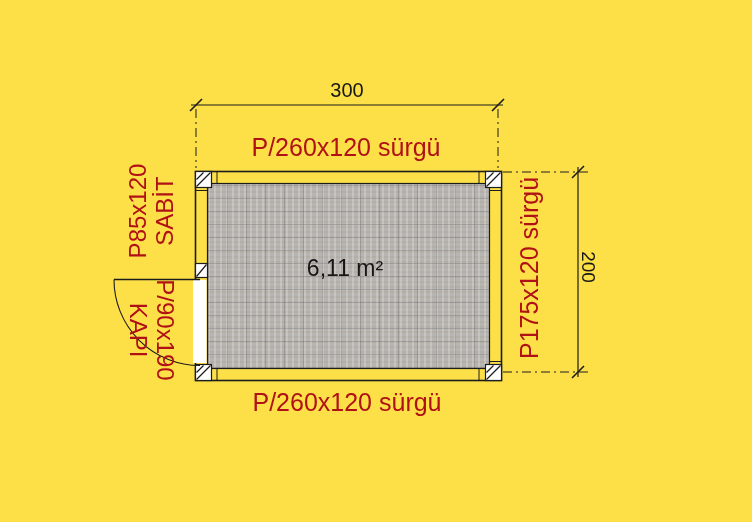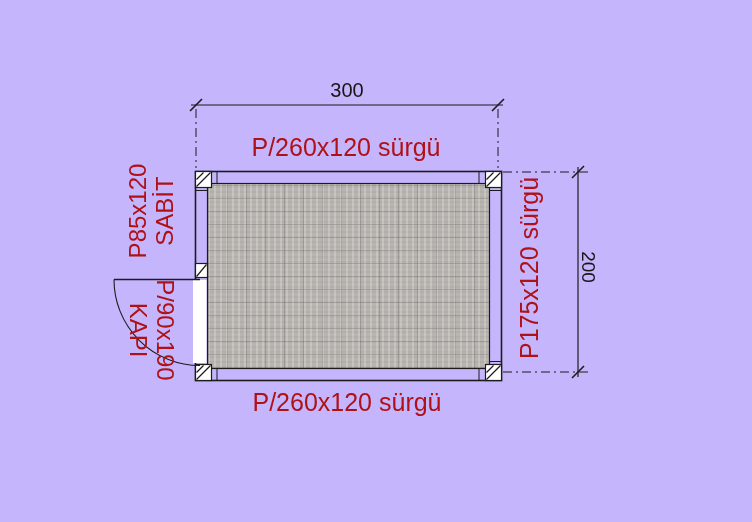--- a/index.html
+++ b/index.html
@@ -1,19 +1,19 @@
 <!DOCTYPE html>
 <html><head>
 <meta charset="utf-8">
 <style>
   html,body{margin:0;padding:0;background:#ffffff;}
   #stage{
     position:relative;
     width:752px;height:522px;
-    background:#c4b5fd;
+    background:#fde047;
     overflow:hidden;
     font-family:"Liberation Sans", sans-serif;
   }
   
   .floor{
     position:absolute;
     left:208px;top:184px;width:281px;height:184px;
     background-color:#b7b5b1;
     background-image:
       repeating-linear-gradient(0deg,   rgba(98,96,100,0.30) 0 1px, rgba(0,0,0,0) 1px 13px),
@@ -123,14 +123,15 @@
     <div>SABİT</div>
   </div>
 
   <div class="lbl red fs24 rot-cw" style="left:151px;top:330px;">
     <div>P/90x190</div>
     <div>KAPI</div>
   </div>
 
   <div class="lbl red fs25 rot-ccw" style="left:529px;top:268px;">P175x120 sürgü</div>
 
+  <div class="lbl blk fs23" style="left:345px;top:269px;">6,11 m²</div>
 
 </div>
 
 </body></html>

